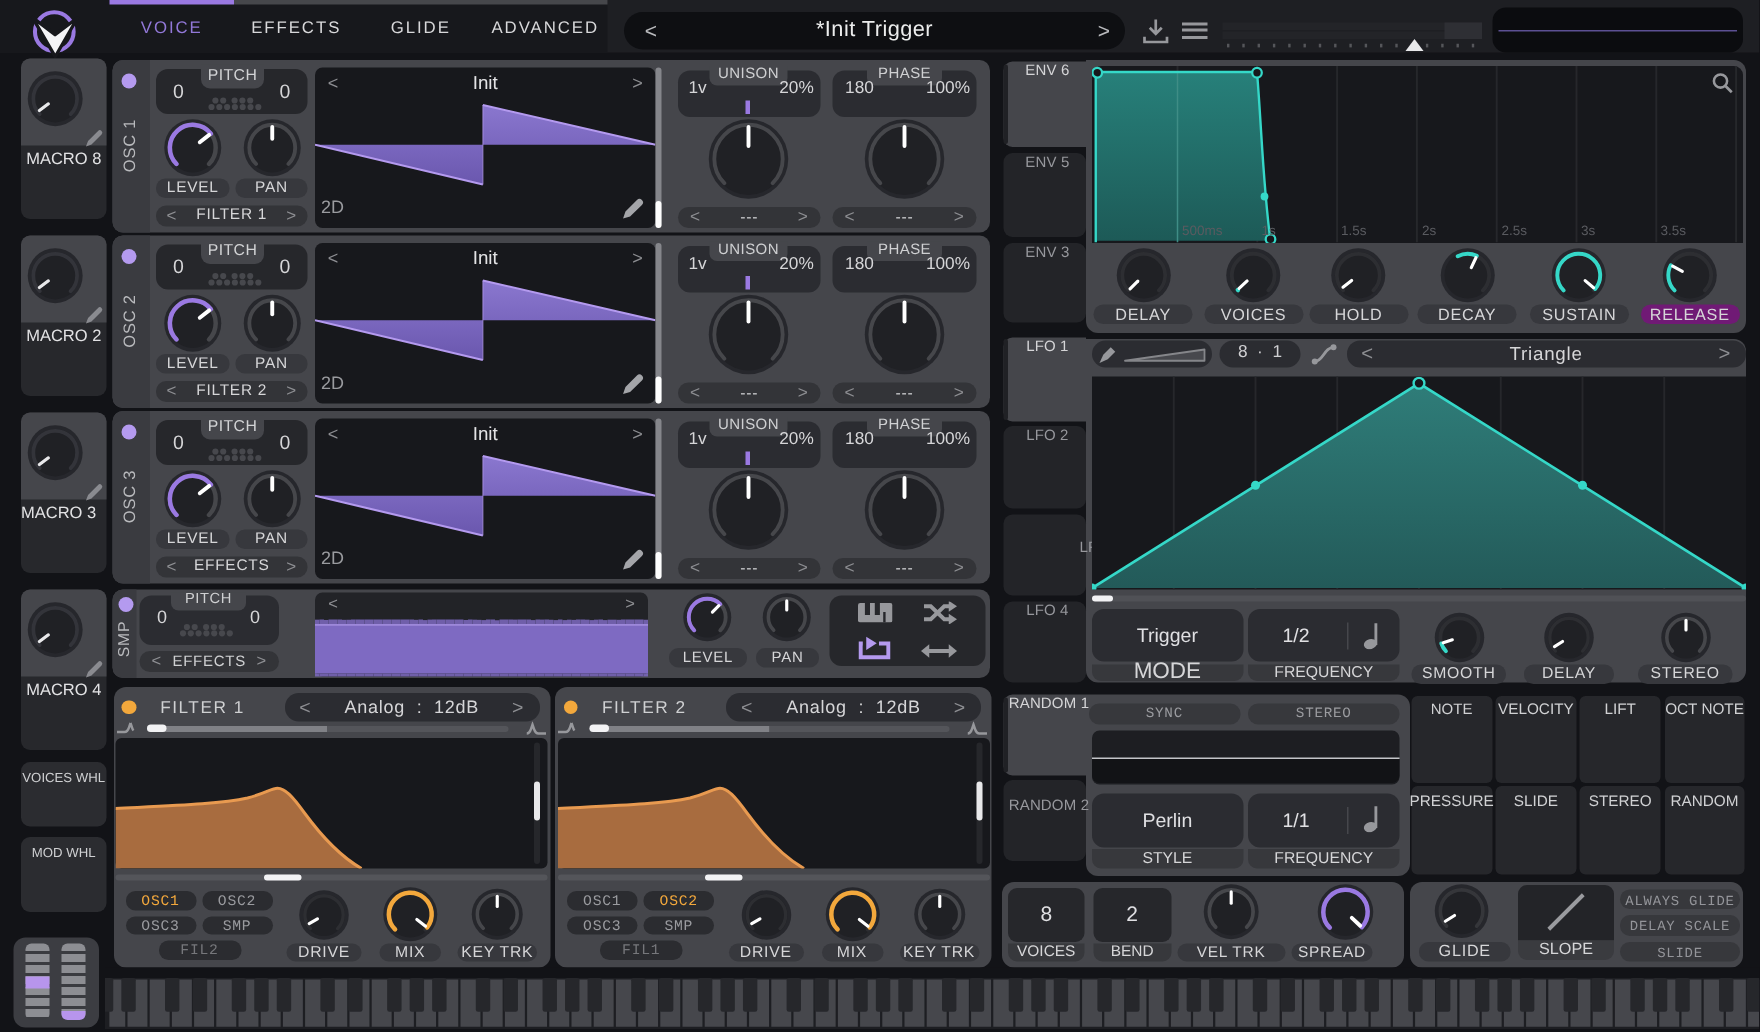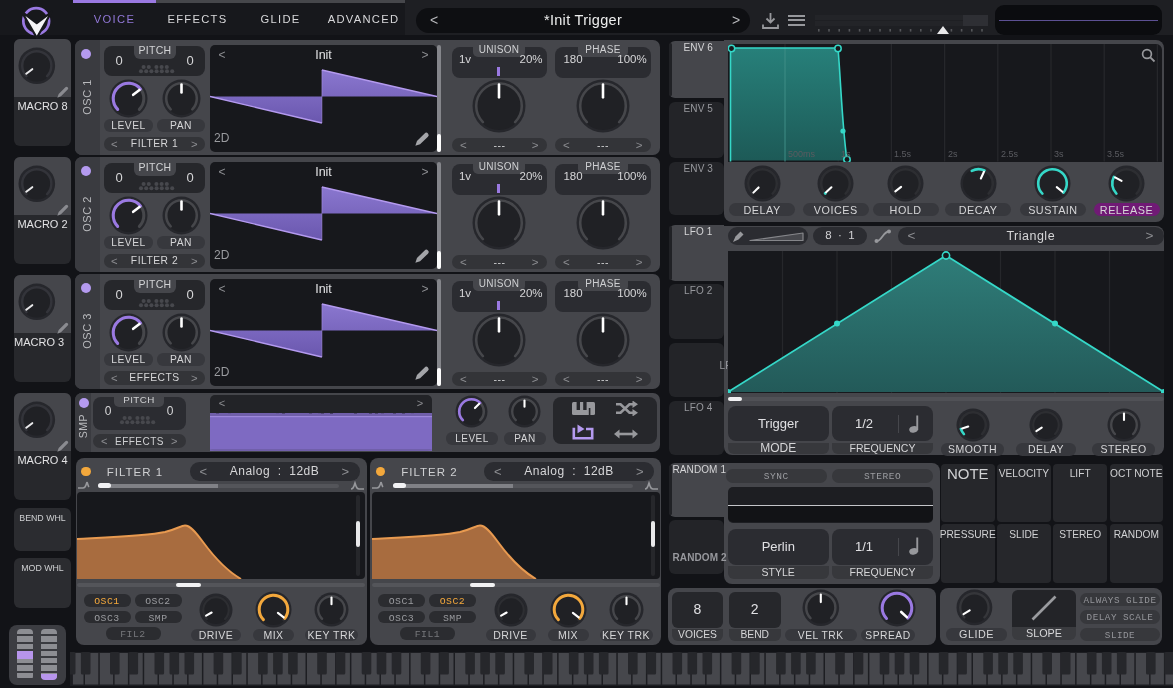--- a/index.html
+++ b/index.html
@@ -100,21 +100,21 @@
     <circle cx="21.8" cy="21.8" r="18.3" fill="#26272c"></circle>
     <circle cx="21.8" cy="21.8" r="15.8" fill="#202125"></circle>
     <path d="M11.48,32.12 A14.60,14.60 0 1 1 32.12,32.12" stroke="#33343a" stroke-width="2.528" fill="none" stroke-linecap="round"></path>
     <line x1="17.26" y1="25.22" x2="11.26" y2="29.74" stroke="#e8e8ea" stroke-width="2.1" stroke-linecap="round"></line>
   </svg>
 <svg style="position:absolute;left:55px;top:439px" width="15" height="15" viewBox="0 0 13 13">
     <path d="M2,11 L3.2,7.8 L9,2 a1.4,1.4 0 0 1 2,2 L5.2,9.8 Z" fill="#8a8b90"></path>
   </svg>
 <div style="left:14px;top:453px;width:57px;height:14px;font-size:11px;color:#e2e2e4;letter-spacing:0px;font-weight:400;text-align:center;line-height:14px;">MACRO 4</div>
 <div style="left:14px;top:508px;width:57px;height:43px;background:#2b2c30;border-radius:6px;"></div>
-<div style="left:14px;top:512px;width:57px;height:12px;font-size:8.8px;color:#cfd0d2;letter-spacing:0px;font-weight:400;text-align:center;line-height:12px;">BEND WHL</div>
+<div style="left:14px;top:512px;width:57px;height:12px;font-size:8.8px;color:#cfd0d2;letter-spacing:0px;font-weight:400;text-align:center;line-height:12px;">VOICES WHL</div>
 <div style="left:14px;top:558px;width:57px;height:50px;background:#2b2c30;border-radius:6px;"></div>
 <div style="left:14px;top:562px;width:57px;height:12px;font-size:8.8px;color:#cfd0d2;letter-spacing:0px;font-weight:400;text-align:center;line-height:12px;">MOD WHL</div>
 <div style="left:9px;top:624.5px;width:56.5px;height:60px;background:#3c3d42;border-radius:8px;"></div>
 <div style="left:17px;top:628.5px;width:16px;height:51.5px;background:repeating-linear-gradient(180deg,#8d8e93 0px,#8d8e93 5.3px,#3a3b40 5.3px,#3a3b40 7.3px);border-radius:4px;"></div>
 <div style="left:41px;top:628.5px;width:16px;height:51.5px;background:repeating-linear-gradient(180deg,#8d8e93 0px,#8d8e93 5.3px,#3a3b40 5.3px,#3a3b40 7.3px);border-radius:4px;"></div>
 <div style="left:17px;top:650.5px;width:16px;height:8px;background:#b795ec;"></div>
 <div style="left:41px;top:673.5px;width:16px;height:6.5px;background:#b795ec;border-radius:0 0 4px 4px;"></div>
 <div style="left:75px;top:40px;width:585px;height:115px;background:#45464b;border-radius:7px;"></div>
 <div style="left:75px;top:40px;width:25px;height:115px;background:#3a3b40;border-radius:7px 0 0 7px;"></div>
 <div style="position:absolute;left:87px;top:97px;transform:translate(-50%,-50%) rotate(-90deg);font-size:11px;color:#b9babd;letter-spacing:0.5px;white-space:nowrap;">OSC 1</div>
@@ -824,21 +824,21 @@
 <div style="left:728px;top:406px;width:100.5px;height:35px;background:#2b2c31;border-radius:8px;"></div>
 <div style="left:728px;top:416px;width:100.5px;height:16px;font-size:13px;color:#e0e0e3;letter-spacing:0px;font-weight:400;text-align:center;line-height:16px;">Trigger</div>
 <div style="left:832px;top:406px;width:101px;height:35px;background:#2b2c31;border-radius:8px;"></div>
 <div style="left:832px;top:416px;width:64px;height:16px;font-size:13px;color:#e0e0e3;letter-spacing:0px;font-weight:400;text-align:center;line-height:16px;">1/2</div>
 <div style="left:898px;top:415px;width:1.3px;height:18px;background:#46474c;"></div>
 <svg style="position:absolute;left:909px;top:415px" width="13" height="18" viewBox="0 0 13 18">
 <ellipse cx="4.6" cy="14.4" rx="4.4" ry="3.3" transform="rotate(-14 4.6 14.4)" fill="#97989c"></ellipse>
     <rect x="7.3" y="0.5" width="1.9" height="14.5" fill="#97989c"></rect>
   </svg>
 <div style="left:728px;top:442.5px;width:100.5px;height:11.5px;background:#37383c;border-radius:0 0 6px 6px;"></div>
-<div style="left:728px;top:442px;width:100.5px;height:12.5px;font-size:12px;color:#d6d6d8;letter-spacing:0px;font-weight:400;text-align:center;line-height:12.5px;">MODE</div>
+<div style="left:728px;top:442px;width:100.5px;height:12.5px;font-size:15px;color:#d6d6d8;letter-spacing:0px;font-weight:400;text-align:center;line-height:12.5px;">MODE</div>
 <div style="left:832px;top:442.5px;width:101px;height:11.5px;background:#37383c;border-radius:0 0 6px 6px;"></div>
 <div style="left:832px;top:442px;width:101px;height:12.5px;font-size:10.5px;color:#d6d6d8;letter-spacing:0px;font-weight:400;text-align:center;line-height:12.5px;">FREQUENCY</div>
 <svg style="position:absolute;left:952.5px;top:404.5px" width="40" height="40">
     <circle cx="20" cy="20" r="16.5" fill="#26272c"></circle>
     <circle cx="20" cy="20" r="14.0" fill="#202125"></circle>
     <path d="M10.95,29.05 A12.80,12.80 0 1 1 29.05,29.05" stroke="#2d2e32" stroke-width="2.6" fill="none" stroke-linecap="round"></path>
     <path d="M10.95,29.05 A12.80,12.80 0 0 1 7.83,23.96" stroke="#35d8c8" stroke-width="2.6" fill="none" stroke-linecap="round"></path>
     <line x1="15.21" y1="21.56" x2="9.16" y2="23.52" stroke="#fff" stroke-width="2.1" stroke-linecap="round"></line>
   </svg>
 <svg style="position:absolute;left:1026px;top:404.5px" width="40" height="40">
@@ -854,41 +854,41 @@
     <line x1="20.00" y1="14.96" x2="20.00" y2="8.60" stroke="#fff" stroke-width="2.1" stroke-linecap="round"></line>
   </svg>
 <div style="left:941px;top:443px;width:63px;height:12.5px;background:#37383d;border-radius:6.25px;font-size:10.5px;color:#d6d6d8;text-align:center;line-height:13.5px;letter-spacing:0.5px;">SMOOTH</div>
 <div style="left:1016px;top:443px;width:60px;height:12.5px;background:#37383d;border-radius:6.25px;font-size:10.5px;color:#d6d6d8;text-align:center;line-height:13.5px;letter-spacing:0.5px;">DELAY</div>
 <div style="left:1092px;top:443px;width:63px;height:12.5px;background:#37383d;border-radius:6.25px;font-size:10.5px;color:#d6d6d8;text-align:center;line-height:13.5px;letter-spacing:0.5px;">STEREO</div>
 <div style="left:723.5px;top:462.5px;width:216.5px;height:121.5px;background:#45464b;border-radius:0 8px 8px 8px;"></div>
 <div style="left:669px;top:463px;width:55px;height:53.5px;background:#45464b;border-radius:6px 0 0 6px;"></div>
 <div style="left:669.3px;top:464.5px;width:3px;height:50.5px;background:#202125;border-radius:2px;"></div>
 <div style="left:672.5px;top:464px;width:51.5px;height:12px;font-size:10px;color:#d5d5d7;letter-spacing:0.1px;font-weight:400;text-align:center;line-height:12px;"><span style="white-space:nowrap">RANDOM 1</span></div>
 <div style="left:669px;top:520px;width:55px;height:53.5px;background:#232428;border-radius:6px;"></div>
-<div style="left:672.5px;top:552px;width:51.5px;height:12px;font-size:10px;color:#97989d;letter-spacing:0.1px;font-weight:700;line-height:12px;"><span style="white-space:nowrap">RANDOM 2</span></div>
+<div style="left:672.5px;top:532px;width:51.5px;height:12px;font-size:10px;color:#97989d;letter-spacing:0.1px;font-weight:400;line-height:12px;"><span style="white-space:nowrap">RANDOM 2</span></div>
 <div style="left:726px;top:469px;width:100.5px;height:13.5px;background:#37383c;border-radius:6.75px;font-size:9.5px;color:#9b9ca0;text-align:center;line-height:14.5px;letter-spacing:1px;"><span class="mono">SYNC</span></div>
 <div style="left:832px;top:469px;width:101px;height:13.5px;background:#37383c;border-radius:6.75px;font-size:9.5px;color:#9b9ca0;text-align:center;line-height:14.5px;letter-spacing:1px;"><span class="mono">STEREO</span></div>
 <div style="left:728px;top:487px;width:205px;height:35.5px;background:#1d1e22;border-radius:5px;"></div>
 <div style="left:728px;top:504.5px;width:205px;height:1.7px;background:#c4c5c9;"></div>
 <div style="left:728px;top:506.2px;width:205px;height:16.3px;background:#121316;border-radius:0 0 5px 5px;"></div>
 <div style="left:728px;top:528.5px;width:100.5px;height:36.5px;background:#2b2c31;border-radius:8px;"></div>
 <div style="left:728px;top:539px;width:100.5px;height:16px;font-size:13px;color:#e0e0e3;letter-spacing:0px;font-weight:400;text-align:center;line-height:16px;">Perlin</div>
 <div style="left:832px;top:528.5px;width:101px;height:36.5px;background:#2b2c31;border-radius:8px;"></div>
 <div style="left:832px;top:539px;width:64px;height:16px;font-size:13px;color:#e0e0e3;letter-spacing:0px;font-weight:400;text-align:center;line-height:16px;">1/1</div>
 <div style="left:898px;top:538px;width:1.3px;height:18px;background:#46474c;"></div>
 <svg style="position:absolute;left:909px;top:537px" width="13" height="18" viewBox="0 0 13 18">
 <ellipse cx="4.6" cy="14.4" rx="4.4" ry="3.3" transform="rotate(-14 4.6 14.4)" fill="#97989c"></ellipse>
     <rect x="7.3" y="0.5" width="1.9" height="14.5" fill="#97989c"></rect>
   </svg>
 <div style="left:728px;top:566px;width:100.5px;height:13px;background:#37383c;border-radius:0 0 6px 6px;"></div>
 <div style="left:728px;top:566px;width:100.5px;height:13px;font-size:10.5px;color:#d6d6d8;letter-spacing:0px;font-weight:400;text-align:center;line-height:13px;">STYLE</div>
 <div style="left:832px;top:566px;width:101px;height:13px;background:#37383c;border-radius:0 0 6px 6px;"></div>
 <div style="left:832px;top:566px;width:101px;height:13px;font-size:10.5px;color:#d6d6d8;letter-spacing:0px;font-weight:400;text-align:center;line-height:13px;">FREQUENCY</div>
 <div style="left:941.0px;top:463.5px;width:53.5px;height:58.5px;background:#26272b;border-radius:4px;"></div>
-<div style="left:936.0px;top:468.0px;width:63.5px;height:12px;font-size:15px;color:#d0d1d3;letter-spacing:0px;font-weight:400;text-align:center;line-height:12px;"><span style="white-space:nowrap">NOTE</span></div>
+<div style="left:936.0px;top:468.0px;width:63.5px;height:12px;font-size:10px;color:#d0d1d3;letter-spacing:0px;font-weight:400;text-align:center;line-height:12px;"><span style="white-space:nowrap">NOTE</span></div>
 <div style="left:997.2px;top:463.5px;width:53.5px;height:58.5px;background:#26272b;border-radius:4px;"></div>
 <div style="left:992.2px;top:468.0px;width:63.5px;height:12px;font-size:10.2px;color:#d0d1d3;letter-spacing:0px;font-weight:400;text-align:center;line-height:12px;"><span style="white-space:nowrap">VELOCITY</span></div>
 <div style="left:1053.4px;top:463.5px;width:53.5px;height:58.5px;background:#26272b;border-radius:4px;"></div>
 <div style="left:1048.4px;top:468.0px;width:63.5px;height:12px;font-size:10.2px;color:#d0d1d3;letter-spacing:0px;font-weight:400;text-align:center;line-height:12px;"><span style="white-space:nowrap">LIFT</span></div>
 <div style="left:1109.6px;top:463.5px;width:53.5px;height:58.5px;background:#26272b;border-radius:4px;"></div>
 <div style="left:1104.6px;top:468.0px;width:63.5px;height:12px;font-size:10.2px;color:#d0d1d3;letter-spacing:0px;font-weight:400;text-align:center;line-height:12px;"><span style="white-space:nowrap">OCT NOTE</span></div>
 <div style="left:941.0px;top:524px;width:53.5px;height:59px;background:#26272b;border-radius:4px;"></div>
 <div style="left:936.0px;top:528.5px;width:63.5px;height:12px;font-size:10.2px;color:#d0d1d3;letter-spacing:0px;font-weight:400;text-align:center;line-height:12px;"><span style="white-space:nowrap">PRESSURE</span></div>
 <div style="left:997.2px;top:524px;width:53.5px;height:59px;background:#26272b;border-radius:4px;"></div>
 <div style="left:992.2px;top:528.5px;width:63.5px;height:12px;font-size:10.2px;color:#d0d1d3;letter-spacing:0px;font-weight:400;text-align:center;line-height:12px;"><span style="white-space:nowrap">SLIDE</span></div>

